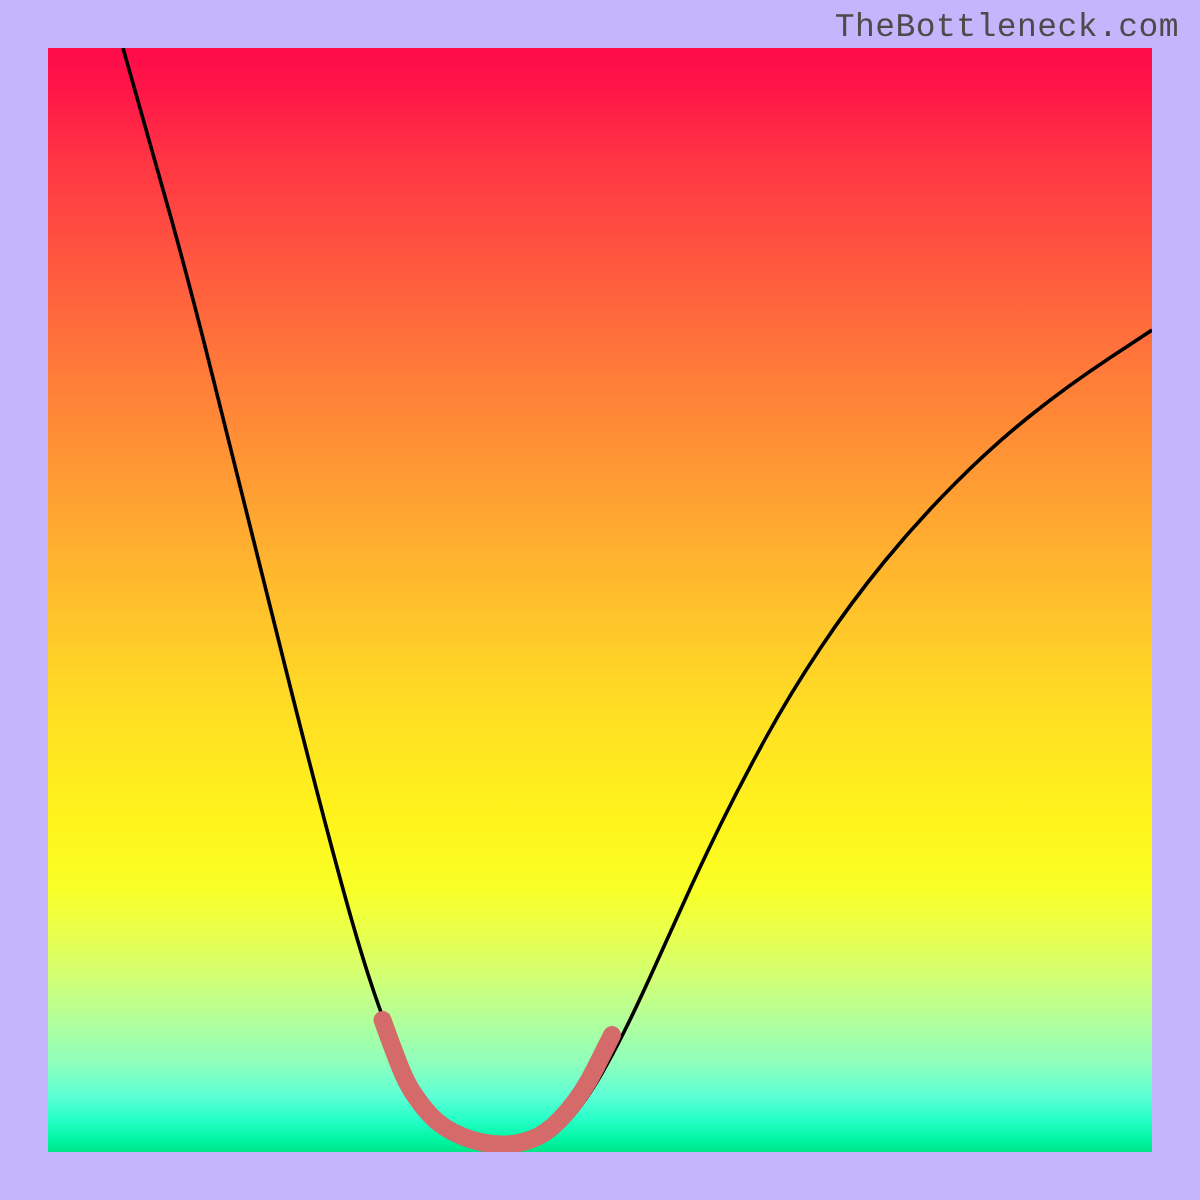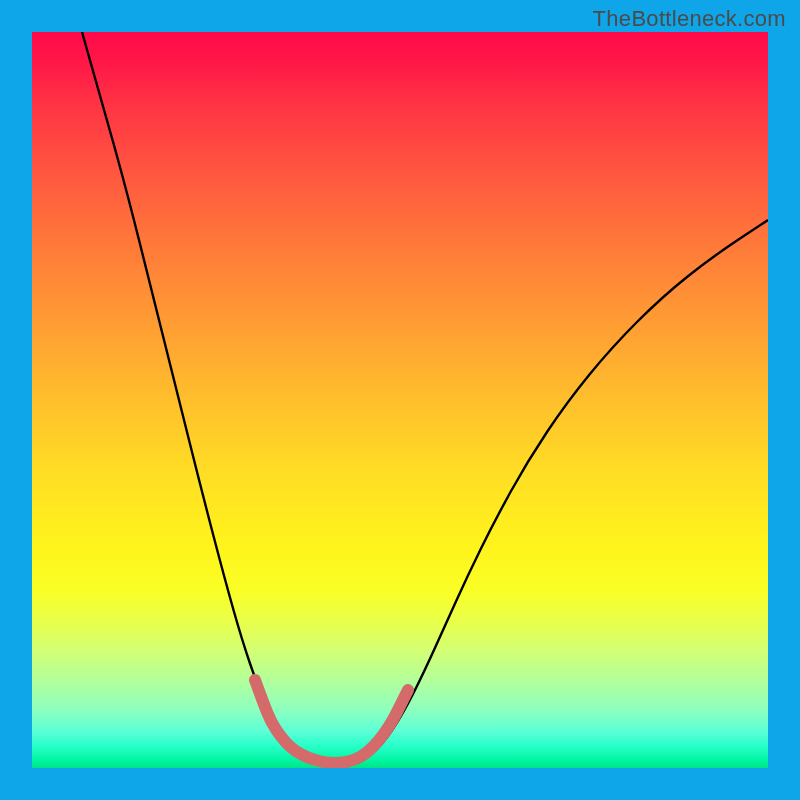--- a/index.html
+++ b/index.html
@@ -8,21 +8,22 @@
     width: 800px;
     height: 800px;
     background: #000;
     overflow: hidden;
     font-family: Arial, Helvetica, sans-serif;
   }
   .frame {
     position: absolute;
     width: 800px;
     height: 800px;
-    background: #0ea5e9;
+    background: #c4b5fd;
+    font-family: Liberation Mono, monospace;
   }
   .plot-area {
     position: absolute;
     left: 32px;
     top: 32px;
     width: 736px;
     height: 736px;
     overflow: hidden;
   }
   .gradient-bg {

